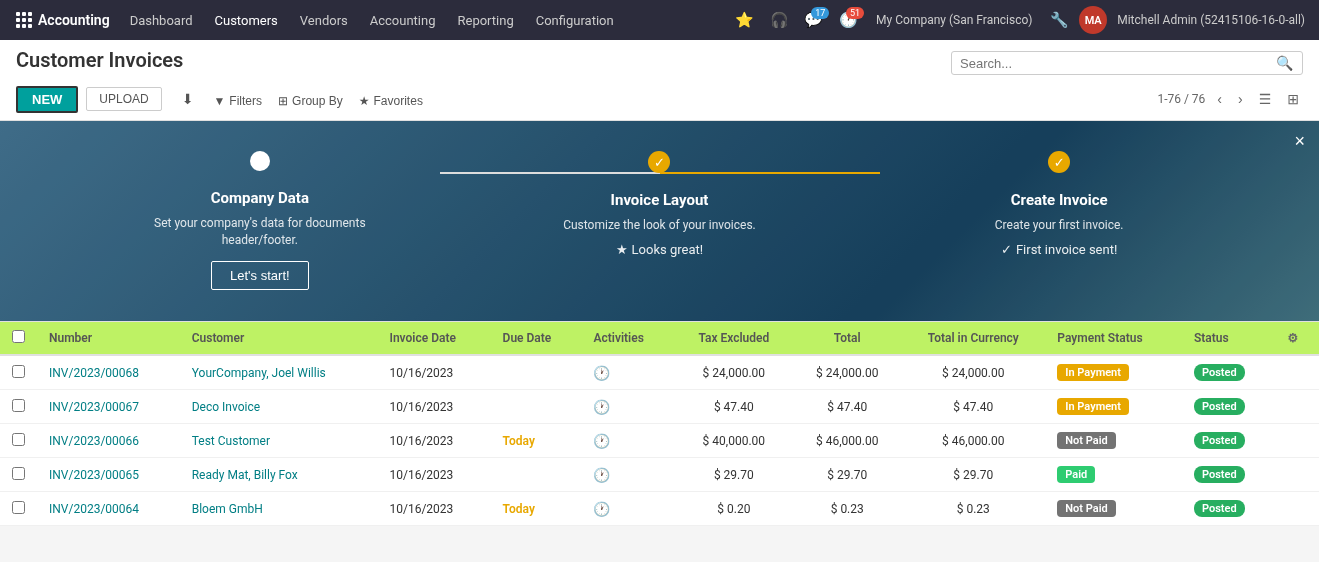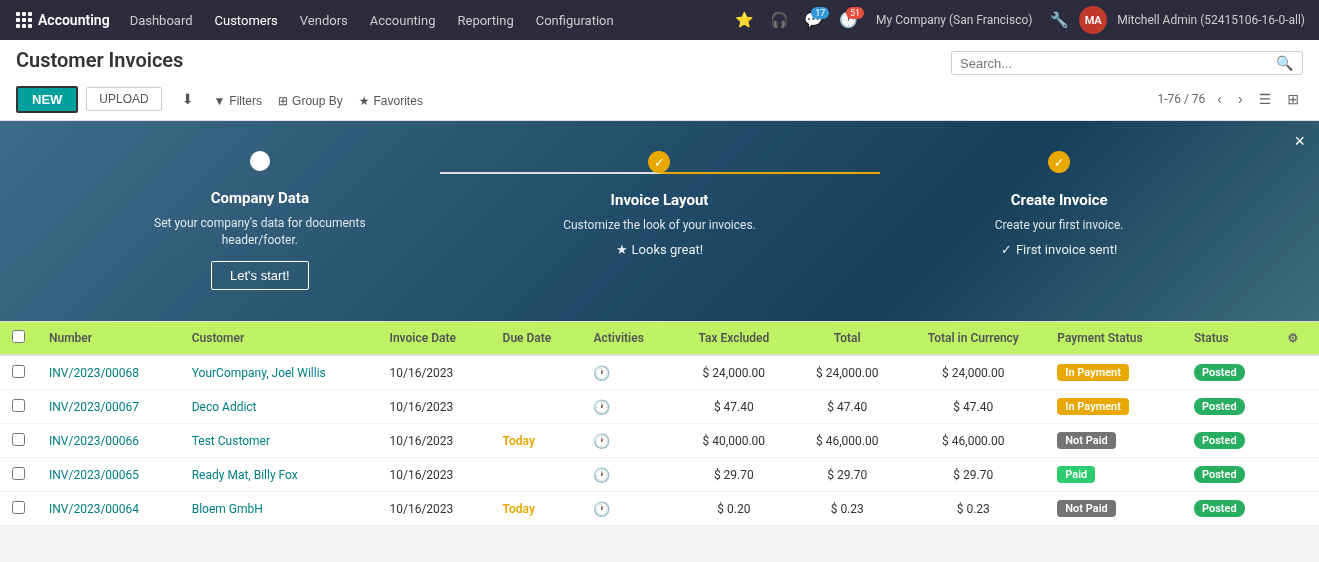--- a/index.html
+++ b/index.html
@@ -459,21 +459,21 @@
     <td class="col-right">$ 24,000.00</td>
     <td class="col-right">$ 24,000.00</td>
     <td class="col-right">$ 24,000.00</td>
     <td><span class="badge-payment badge-in-payment">In Payment</span></td>
     <td><span class="badge-posted">Posted</span></td>
     <td></td>
   </tr>
         <tr>
     <td class="check-col"><input type="checkbox" style=""></td>
     <td><span class="link-text">INV/2023/00067</span></td>
-    <td><span class="link-text">Deco Addict</span></td>
+    <td><span class="link-text">Deco Invoice</span></td>
     <td>10/16/2023</td>
     <td><span></span></td>
     <td><span class="clock-icon">🕐</span></td>
     <td class="col-right">$ 47.40</td>
     <td class="col-right">$ 47.40</td>
     <td class="col-right">$ 47.40</td>
     <td><span class="badge-payment badge-in-payment">In Payment</span></td>
     <td><span class="badge-posted">Posted</span></td>
     <td></td>
   </tr>

